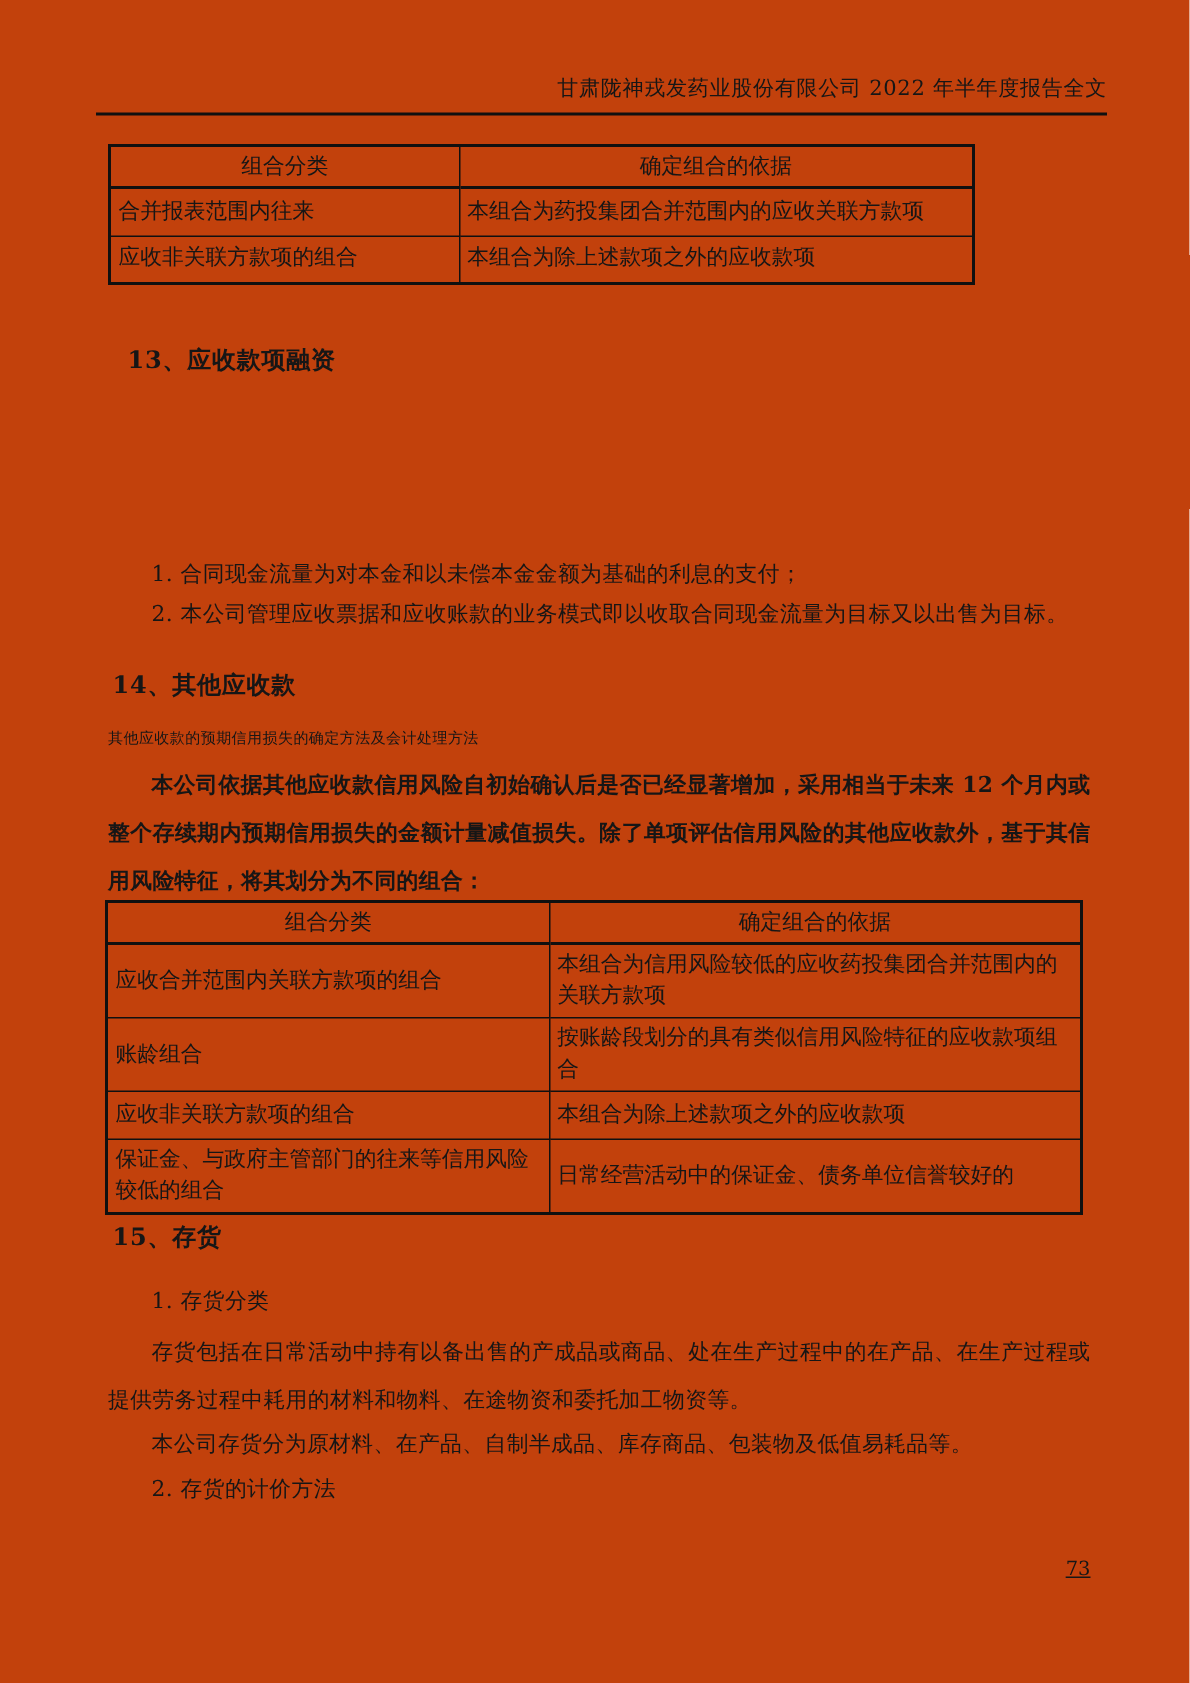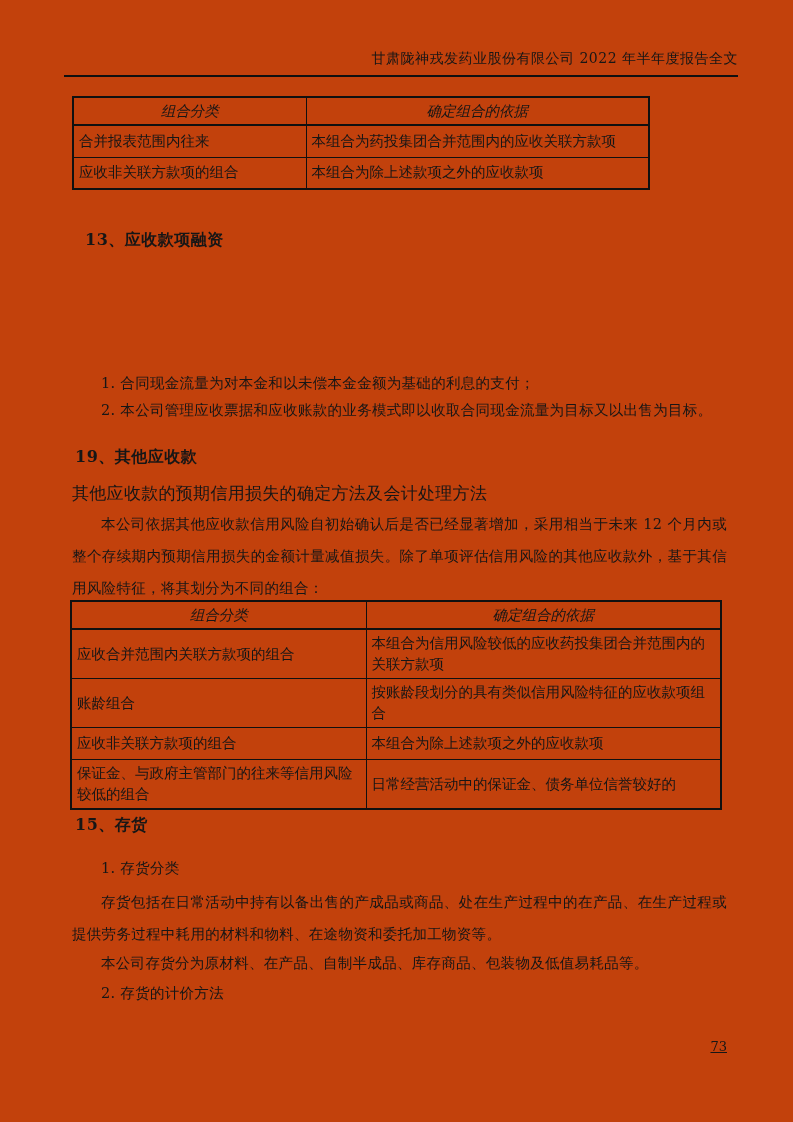--- a/index.html
+++ b/index.html
@@ -39,21 +39,20 @@
     border: 1px solid #101010;
     font-weight: normal;
     line-height: 21px;
     vertical-align: middle;
   }
   table.rpt th {
     text-align: center;
     border-bottom-width: 2px;
     height: 28px;
     padding: 2px 4px;
-    font-style: italic;
   }
   table.rpt td {
     text-align: left;
     padding: 3px 5px;
   }
   .t1 { width: 578px; }
   .t1 col.c1 { width: 233px; }
   .t1 td { height: 32px; }
   .t2 { width: 652px; }
   .t2 col.c1 { width: 295px; }
@@ -77,21 +76,21 @@
   }
   .body-line {
     width: 655px;
     font-size: 14.5px;
     line-height: 22px;
     padding-left: 2em;
     letter-spacing: 0.3px;
   }
   .sub-note {
     width: 655px;
-    font-size: 17px;
+    font-size: 10px;
     line-height: 16px;
     letter-spacing: 0.3px;
   }
   .page-number {
     top: 1039px;
     left: 72px;
     width: 655px;
     text-align: right;
     font-size: 13px;
     text-decoration: underline;
@@ -126,23 +125,23 @@
         <td>应收非关联方款项的组合</td>
         <td>本组合为除上述款项之外的应收款项</td>
       </tr>
     </tbody>
   </table>
 
   <div class="abs sec-heading" style="top:229px; left:75px;margin-left:10px;">13、应收款项融资</div>
   <div class="abs body-line" style="top:372px; left:72px;">1. 合同现金流量为对本金和以未偿本金金额为基础的利息的支付；</div>
   <div class="abs body-line" style="top:399px; left:72px;">2. 本公司管理应收票据和应收账款的业务模式即以收取合同现金流量为目标又以出售为目标。</div>
 
-  <div class="abs sec-heading" style="top:446px; left:75px;">19、其他应收款</div>
+  <div class="abs sec-heading" style="top:446px; left:75px;">14、其他应收款</div>
   <div class="abs sub-note" style="top:485px; left:72px;">其他应收款的预期信用损失的确定方法及会计处理方法</div>
-  <div class="abs body-para" style="top:508px; left:72px;">本公司依据其他应收款信用风险自初始确认后是否已经显著增加，采用相当于未来 12 个月内或整个存续期内预期信用损失的金额计量减值损失。除了单项评估信用风险的其他应收款外，基于其信用风险特征，将其划分为不同的组合：</div>
+  <div class="abs body-para" style="top:508px; left:72px;font-weight:bold;">本公司依据其他应收款信用风险自初始确认后是否已经显著增加，采用相当于未来 12 个月内或整个存续期内预期信用损失的金额计量减值损失。除了单项评估信用风险的其他应收款外，基于其信用风险特征，将其划分为不同的组合：</div>
 
   <table class="rpt t2 abs" style="top:600px; left:70px;">
     <colgroup>
         <col class="c1">
         <col>
       </colgroup>
     <thead>
       <tr>
         <th>组合分类</th>
         <th>确定组合的依据</th>

